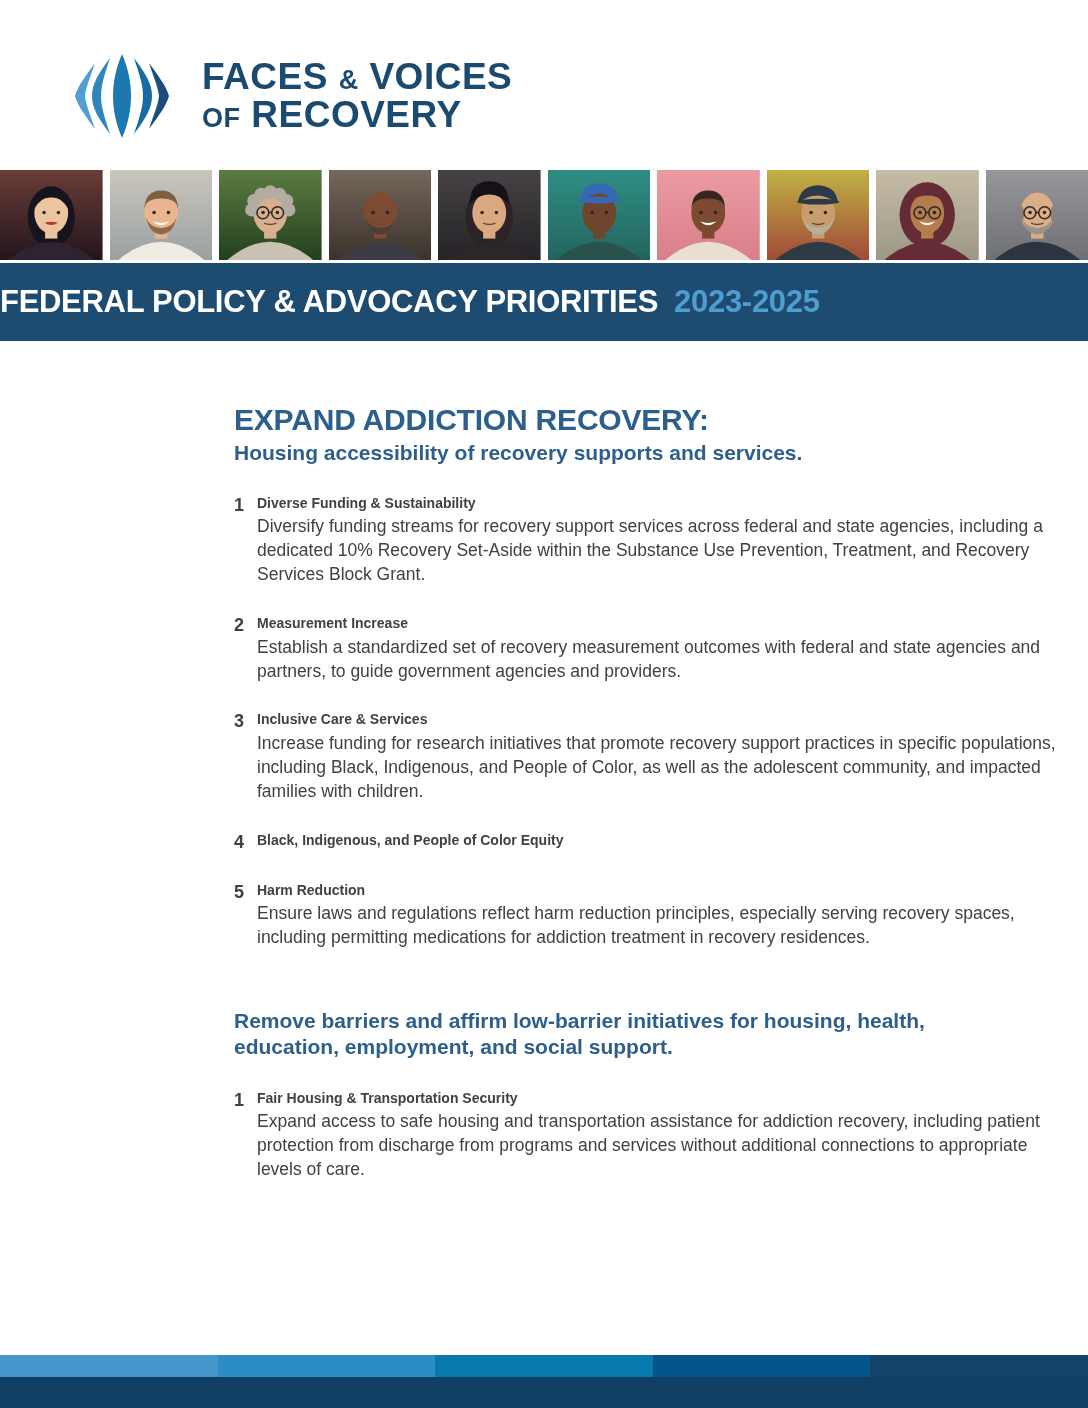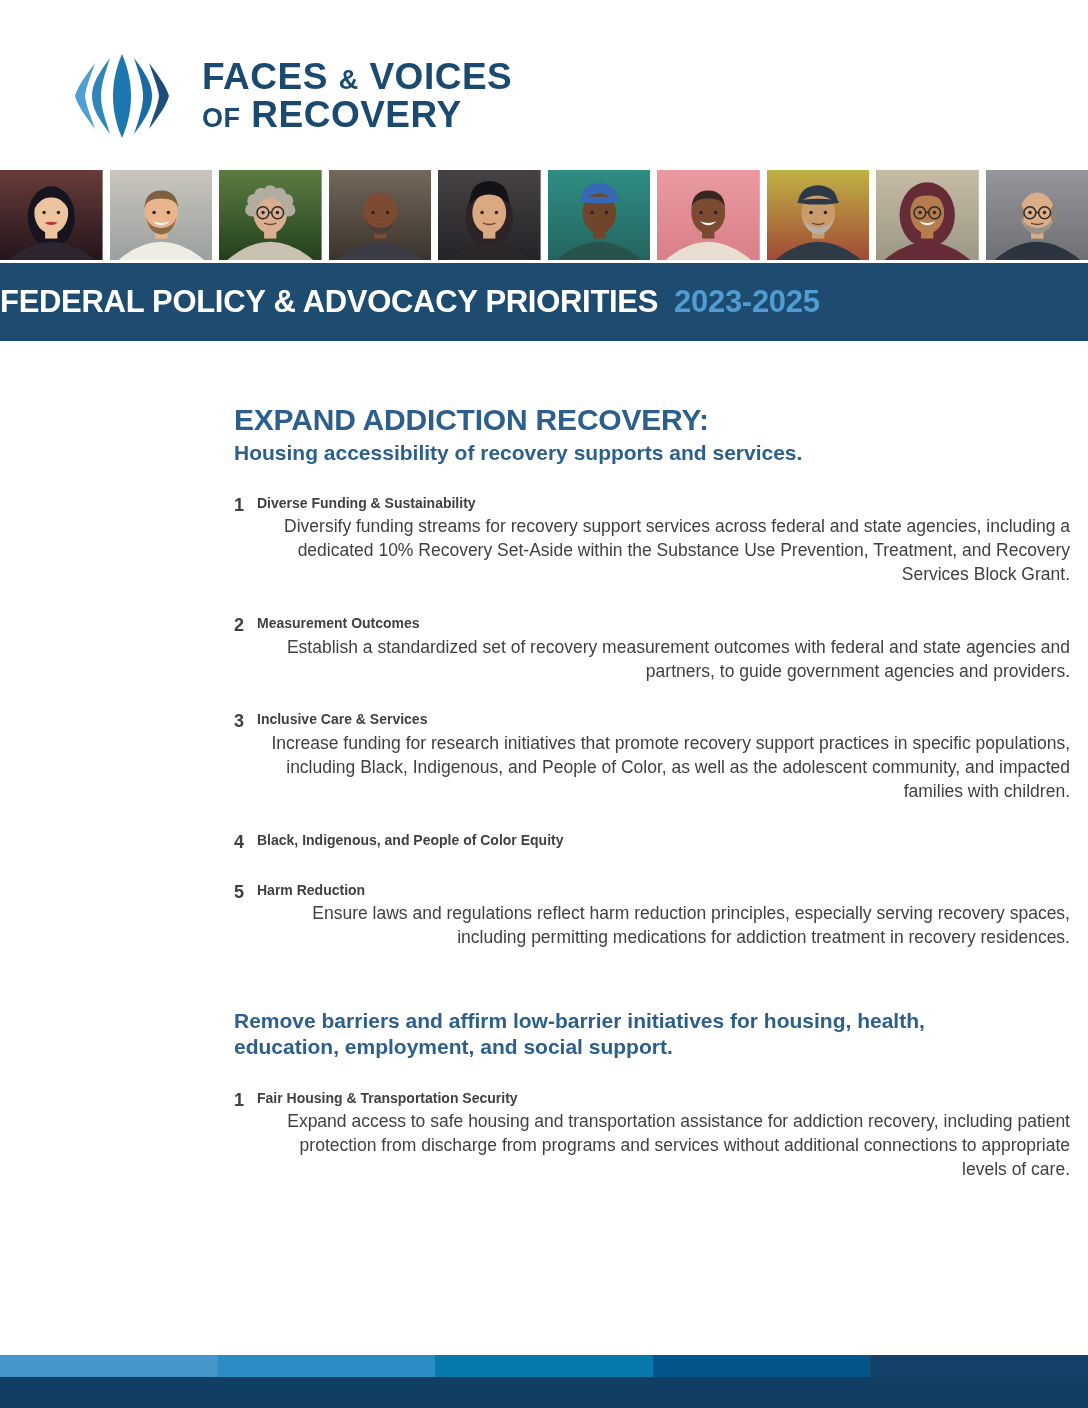--- a/index.html
+++ b/index.html
@@ -59,21 +59,21 @@
     margin:0 0 28px 0;max-width:790px;
   }
   .item{display:flex;gap:9px;margin-bottom:27px;}
   .num{
     flex:0 0 14px;
     font-weight:700;font-size:18px;line-height:1.3;
     text-align:left;
   }
   .itxt{flex:1;}
   .ititle{font-weight:700;font-size:14px;line-height:1.3;margin-bottom:3px;}
-  .ibody{font-size:17.5px;line-height:1.37;max-width:818px;text-align:right;}
+  .ibody{font-size:17.5px;line-height:1.37;max-width:818px;}
   .section2{margin-top:58px;}
   
   .footer-strip{
     position:absolute;left:0;right:0;bottom:31px;height:22px;
     display:flex;
   }
   .footer-strip .seg{flex:1 1 0;}
   .footer-bar{
     position:absolute;left:0;right:0;bottom:0;height:31px;
     background:var(--footer-bar,#113e63);
@@ -327,21 +327,21 @@
       <div class="item">
         <div class="num">1</div>
         <div class="itxt">
           <div class="ititle">Diverse Funding &amp; Sustainability</div>
           <div class="ibody">Diversify funding streams for recovery support services across federal and state agencies, including a dedicated 10% Recovery Set-Aside within the Substance Use Prevention, Treatment, and Recovery Services Block Grant.</div>
         </div>
       </div>
       <div class="item">
         <div class="num">2</div>
         <div class="itxt">
-          <div class="ititle">Measurement Outcomes</div>
+          <div class="ititle">Measurement Increase</div>
           <div class="ibody">Establish a standardized set of recovery measurement outcomes with federal and state agencies and partners, to guide government agencies and providers.</div>
         </div>
       </div>
       <div class="item">
         <div class="num">3</div>
         <div class="itxt">
           <div class="ititle">Inclusive Care &amp; Services</div>
           <div class="ibody">Increase funding for research initiatives that promote recovery support practices in specific populations, including Black, Indigenous, and People of Color, as well as the adolescent community, and impacted families with children.</div>
         </div>
       </div>

